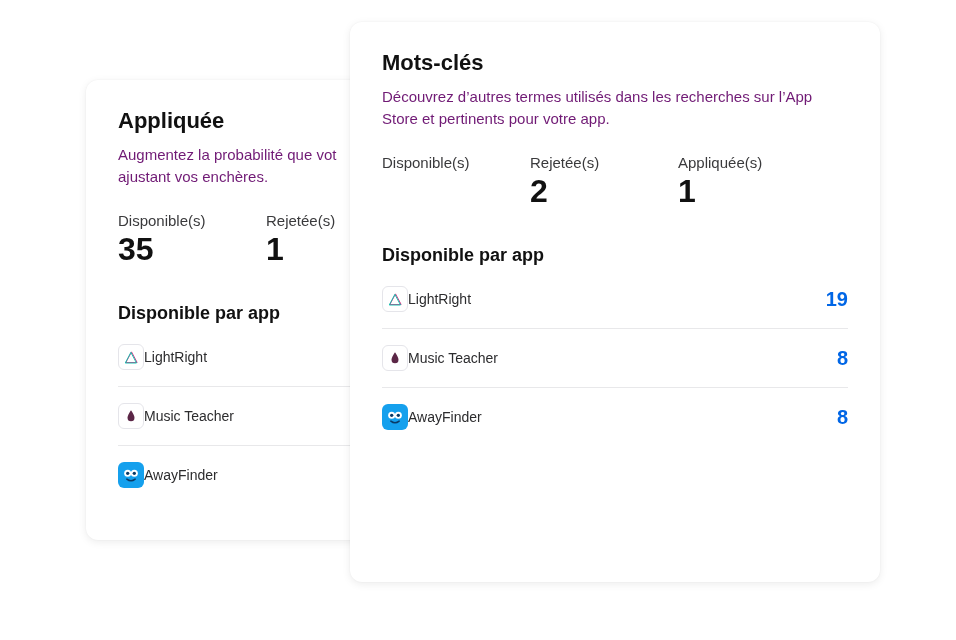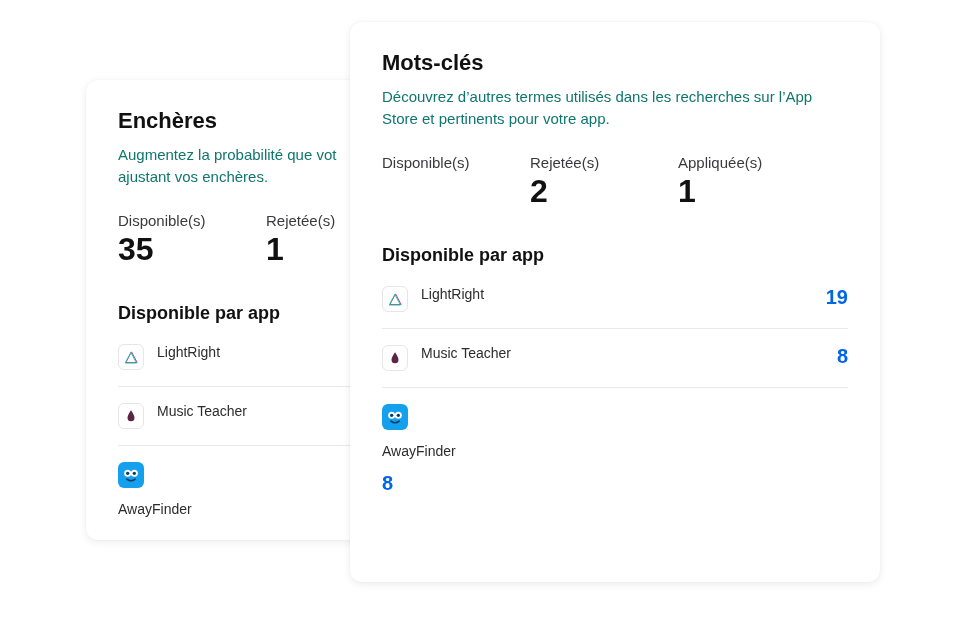--- a/index.html
+++ b/index.html
@@ -32,21 +32,21 @@
     }
     .card-title {
       font-size: 22px;
       font-weight: 700;
       color: #111;
       margin-bottom: 10px;
     }
     .card-desc {
       font-size: 15px;
       line-height: 1.45;
-      color: #0f766e;
+      color: #701a75;
       margin-bottom: 24px;
     }
     .stats-row {
       display: flex;
       gap: 48px;
       margin-bottom: 36px;
     }
     .stat-block { min-width: 100px; }
     .stat-label {
       font-size: 15px;
@@ -60,26 +60,25 @@
       line-height: 1.15;
     }
     .section-header {
       font-size: 18px;
       font-weight: 700;
       color: #111;
       margin-bottom: 14px;
     }
     .app-row {
       display: flex;
-      align-items: flex-start;
+      align-items: center;
       padding: 16px 0;
       border-bottom: 1px solid #e8e8ea;
-      gap: 13px;
-    }
-    .app-row:last-child { border-bottom: none; flex-direction: column; }
+    }
+    .app-row:last-child { border-bottom: none; }
     .app-row:first-of-type { padding-top: 6px; }
     .app-icon {
       width: 26px;
       height: 26px;
       border-radius: 6px;
       display: flex;
       align-items: center;
       justify-content: center;
       flex-shrink: 0;
     }
@@ -102,21 +101,21 @@
     .app-count {
       font-size: 20px;
       font-weight: 700;
       color: #0066e6;
     }
   </style>
 </head>
 <body>
 
 <div class="card card-back">
-  <div class="card-title">Enchères</div>
+  <div class="card-title">Appliquée</div>
   <div class="card-desc">
     <span>Augmentez la probabilité que vot</span><br>
     <span>ajustant vos enchères.</span>
   </div>
   <div class="stats-row">
     <div class="stat-block">
       <div class="stat-label">Disponible(s)</div>
       <div class="stat-value">35</div>
     </div>
     <div class="stat-block">

